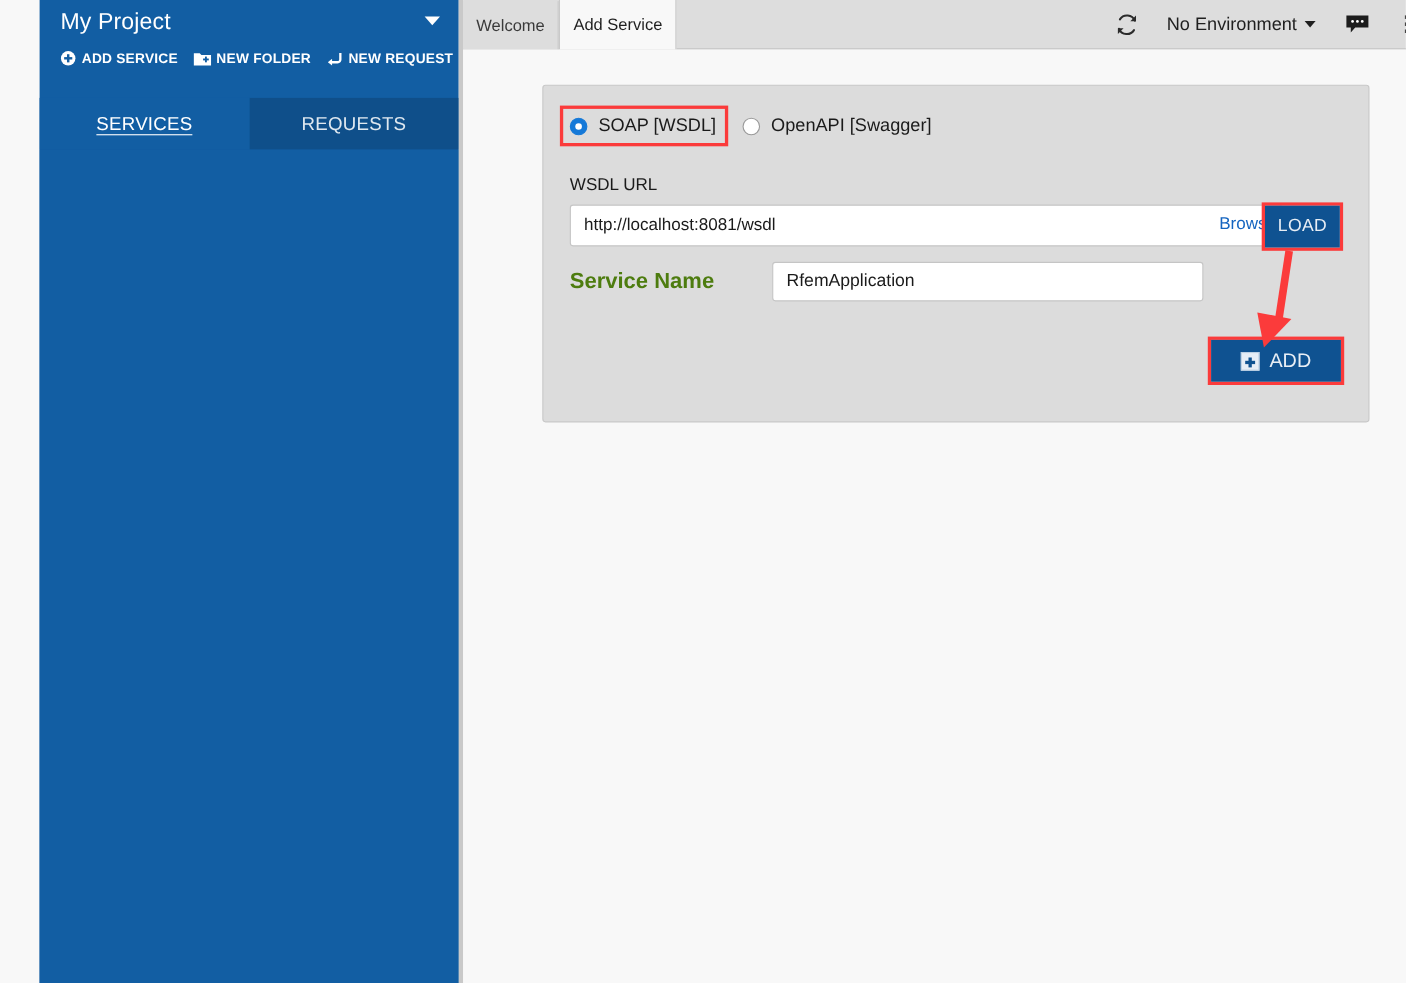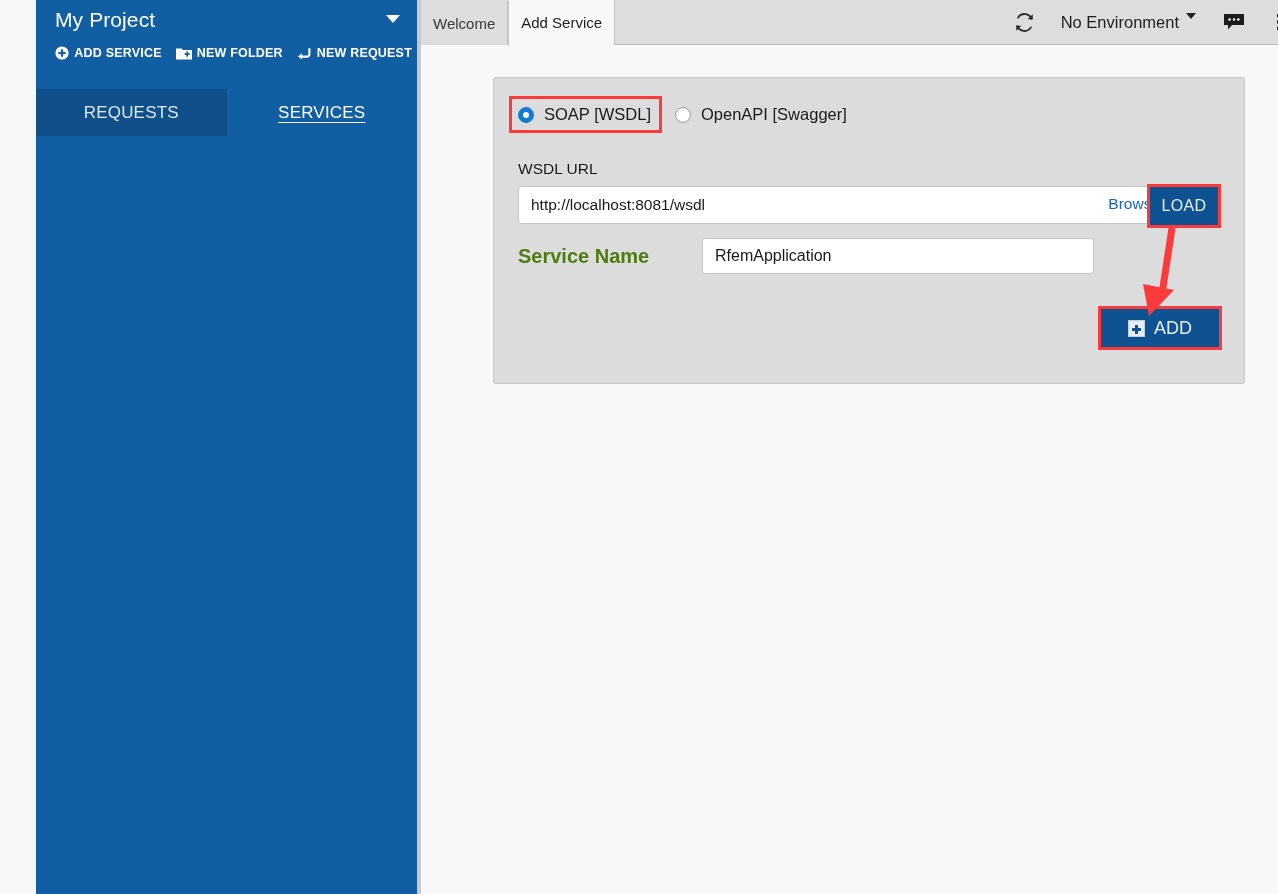--- a/index.html
+++ b/index.html
@@ -97,21 +97,21 @@
 
   .toolbar-right {
     position: absolute; right: 0; top: 0; height: 44px;
     display: flex; align-items: center; gap: 0px;
   }
   .tb-btn {
     display: flex; align-items: center; justify-content: center;
     height: 44px; cursor: pointer;
   }
   .env-label {
-    font-size: 16.5px; color: #1f1f1f; display: flex; align-items: flex-start; gap: 7px;
+    font-size: 16.5px; color: #1f1f1f; display: flex; align-items: center; gap: 7px;
     padding: 0 10px; cursor: pointer;
   }
   .env-caret {
     width: 0; height: 0;
     border-left: 5px solid transparent;
     border-right: 5px solid transparent;
     border-top: 6px solid #1f1f1f;
   }
 
   
@@ -255,25 +255,25 @@
             <path d="M12.4 1.2v6.0a2.4 2.4 0 0 1-2.4 2.4H3.6" stroke="#ffffff" stroke-width="2.1" fill="none"></path>
             <path d="M4.9 6.3L1.0 9.6l3.9 3.0z" fill="#ffffff"></path>
           </svg>
         </span>
         <span>NEW REQUEST</span>
       </div>
 
     </div>
 
     <div class="tabs-row">
+      <div class="side-tab active">
+        <span>SERVICES</span>
+      </div>
       <div class="side-tab inactive">
         <span>REQUESTS</span>
-      </div>
-      <div class="side-tab active">
-        <span>SERVICES</span>
       </div>
     </div>
 
     <div class="tree-area"></div>
   </div>
 
   <div class="sidebar-divider"></div>
 
   <div class="topbar">
 

